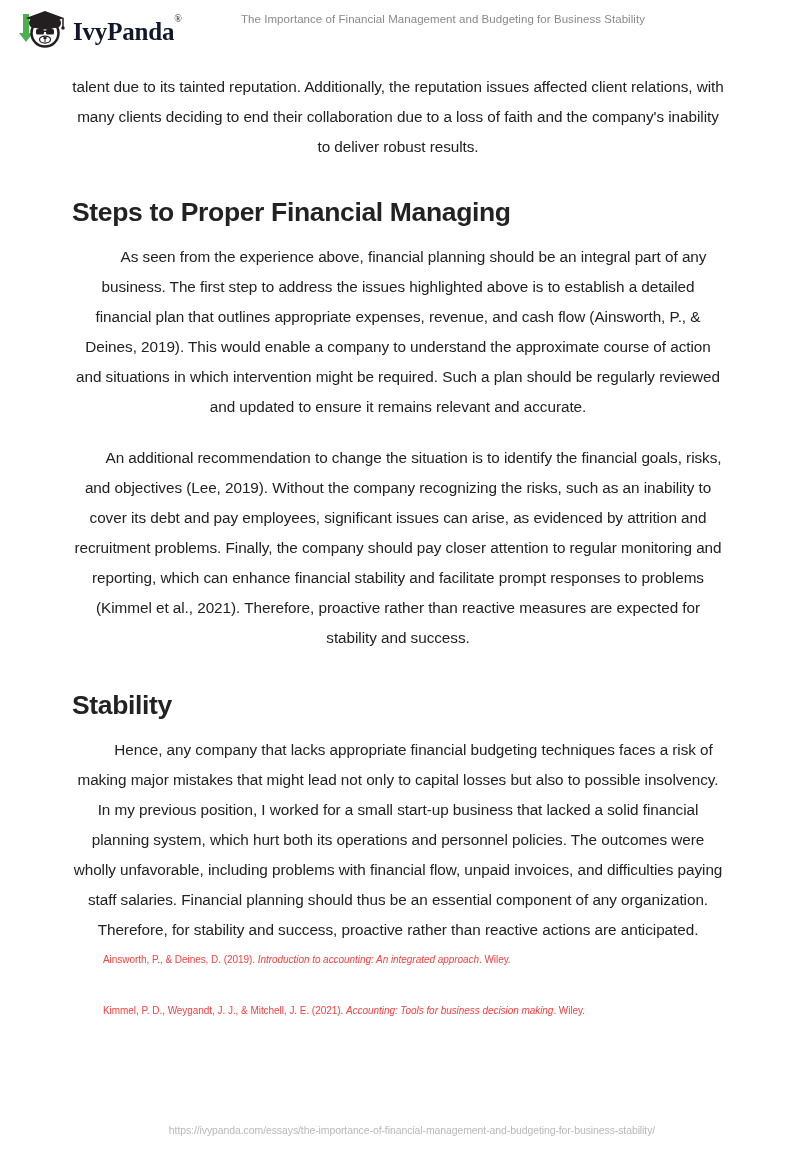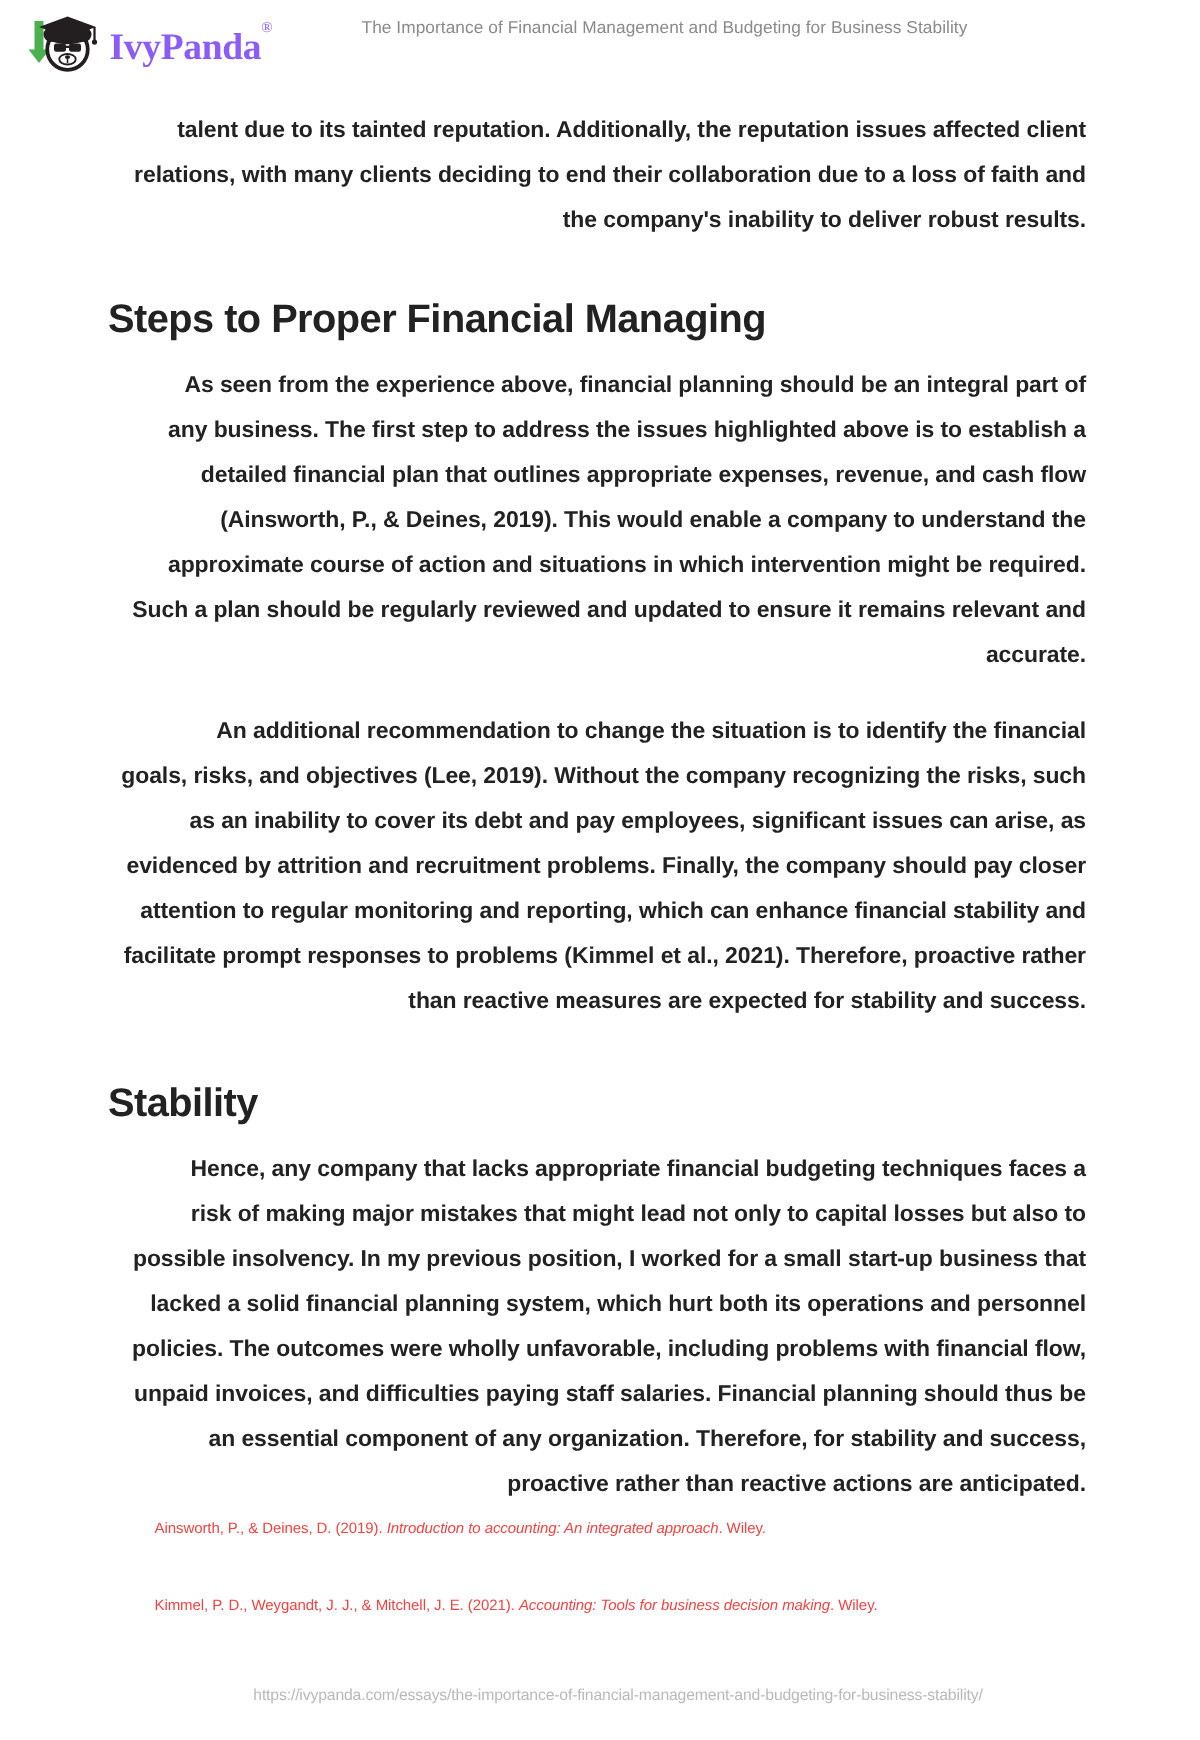--- a/index.html
+++ b/index.html
@@ -40,21 +40,21 @@
   }
   .brand-mark {
     width: 50px;
     height: 44px;
     display: block;
   }
   .brand-word {
     font-family: "Liberation Serif", serif;
     font-size: 25px;
     font-weight: bold;
-    color: #8b5cf6;
+    color: #0f172a;
     letter-spacing: -0.2px;
     line-height: 1;
     position: relative;
     top: 2px;
   }
   .brand-word sup {
     font-size: 10px;
     top: -0.85em;
     position: relative;
     font-weight: normal;
@@ -78,23 +78,22 @@
     position: absolute;
     left: 72px;
     top: 72px;
     width: 652px;
   }
   p.para {
     margin: 0 0 0 0;
     font-size: 15.3px;
     line-height: 30px;
     color: #222222;
-    text-align: right;
+    text-align: center;
     letter-spacing: -0.05px;
-    font-weight: bold;
   }
   p.para.indent {
     text-indent: 31px;
   }
   p.spaced {
     margin-top: 21px;
   }
   h2.heading {
     font-size: 26.5px;
     font-weight: bold;

